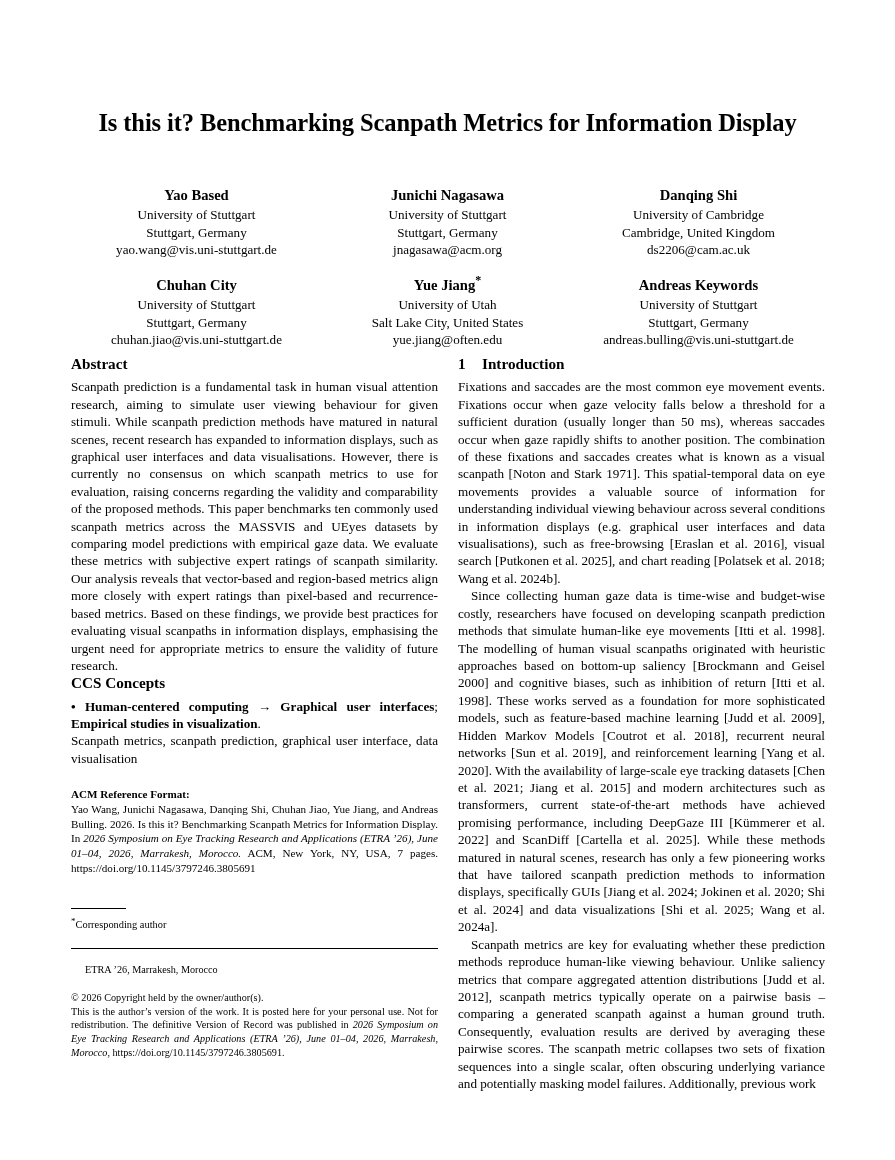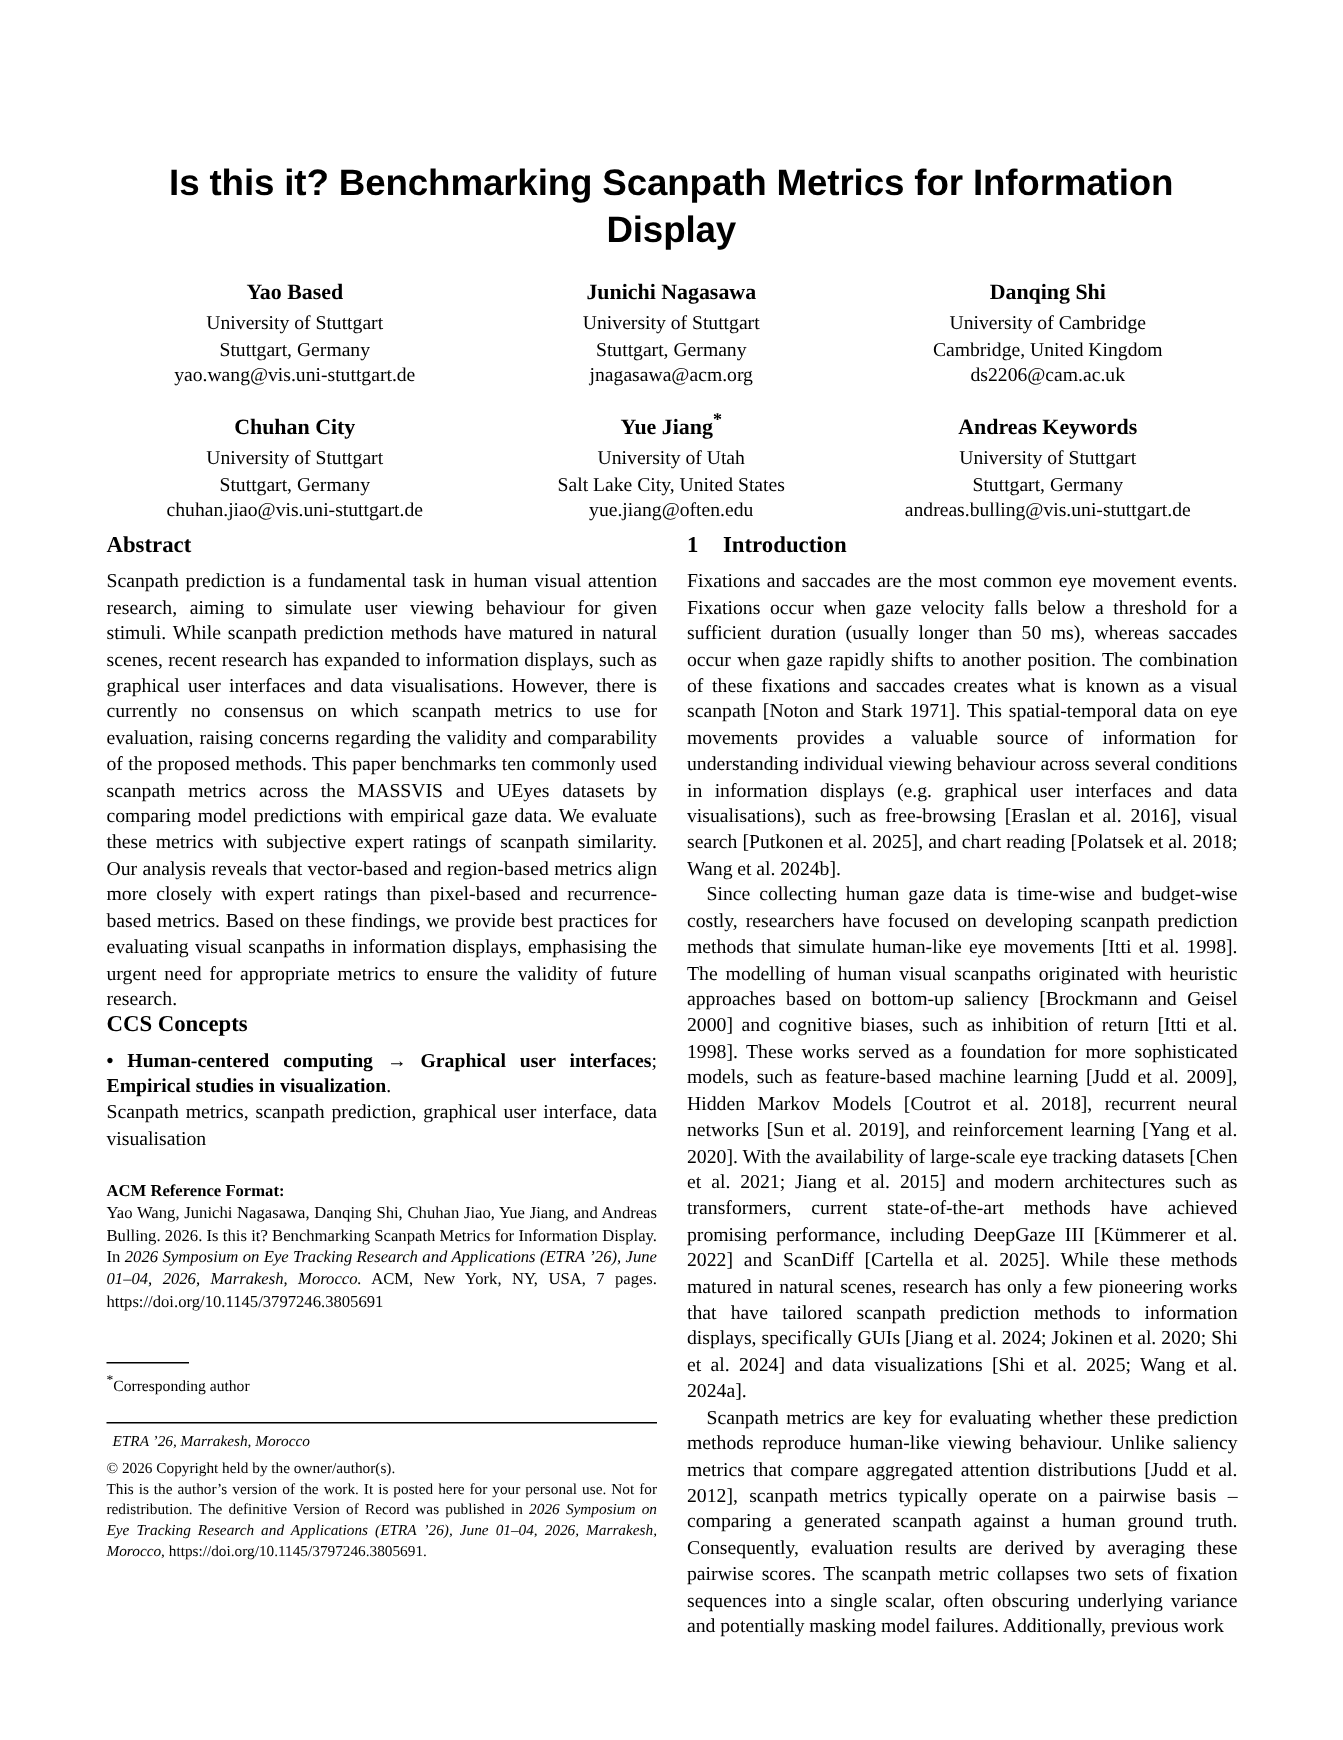--- a/index.html
+++ b/index.html
@@ -24,21 +24,21 @@
   }
 
   
   .title-block {
     position: absolute;
     left: 71px;
     top: 108px;
     width: 753px;
   }
   .paper-title {
-    font-family: Liberation Sans, sans-serif;
+    font-family: Liberation Serif, serif;
     font-size: 24.5px;
     font-weight: bold;
     line-height: 1.26;
     text-align: center;
     letter-spacing: -0.1px;
     margin: 0;
   }
 
   
   .authors {
@@ -167,23 +167,22 @@
     width: 367px;
   }
   .rule-full {
     width: 100%;
     height: 1px;
     background: #000;
     margin: 0 0 6px 0;
   }
   .copy-venue {
     font-size: 10.2px;
-    font-style: italic;
     line-height: 1.35;
-    margin: 4px;
+    margin: 14px;
   }
   .copy-line {
     font-size: 10.2px;
     line-height: 1.35;
     margin: 0;
   }
   .copy-block {
     font-size: 10.2px;
     line-height: 1.35;
     margin: 0;

